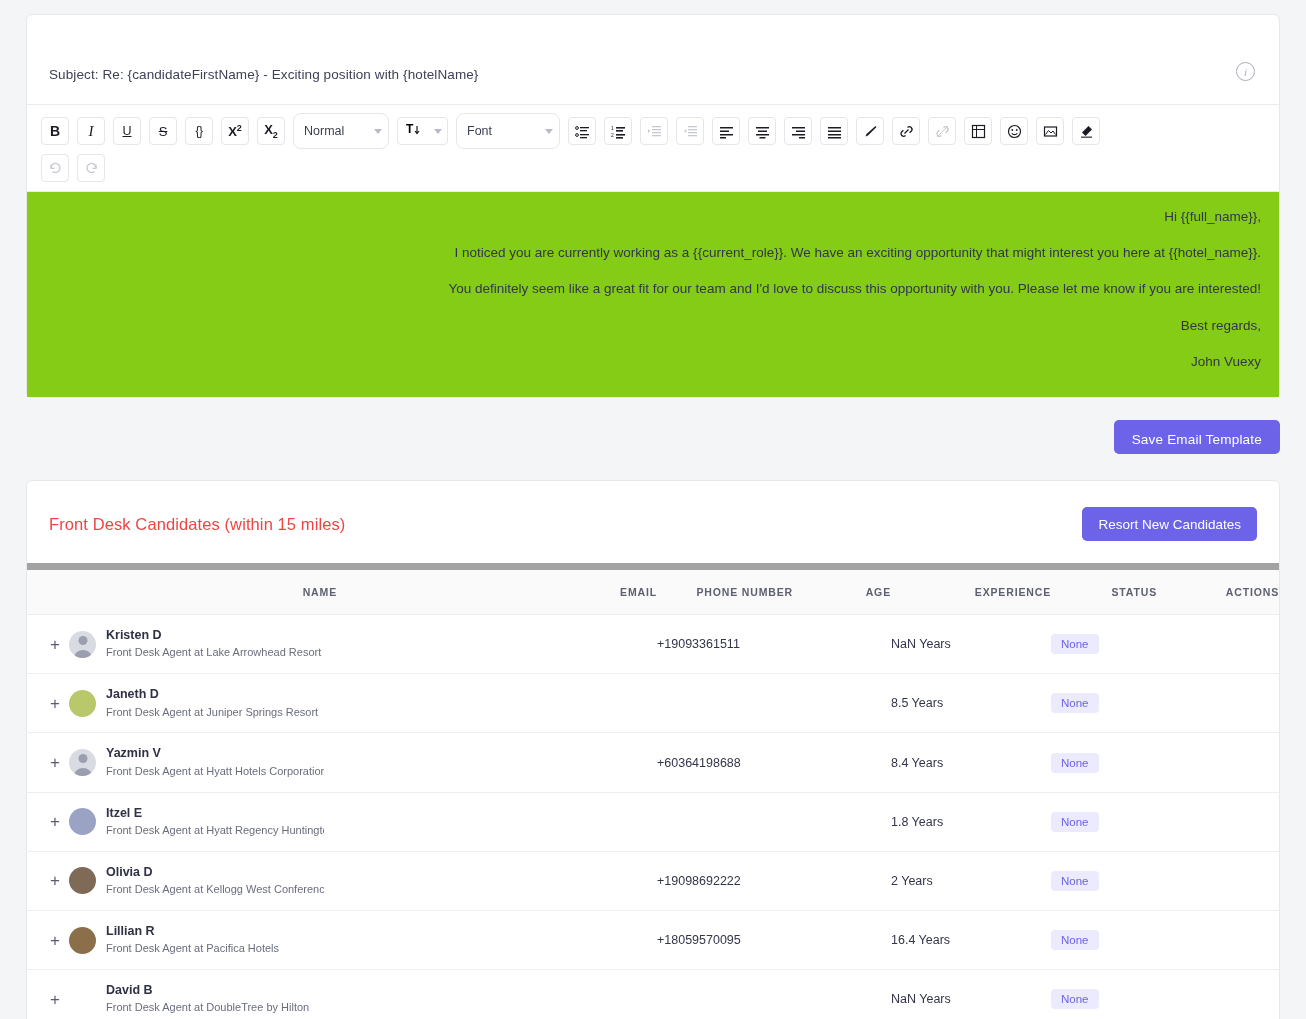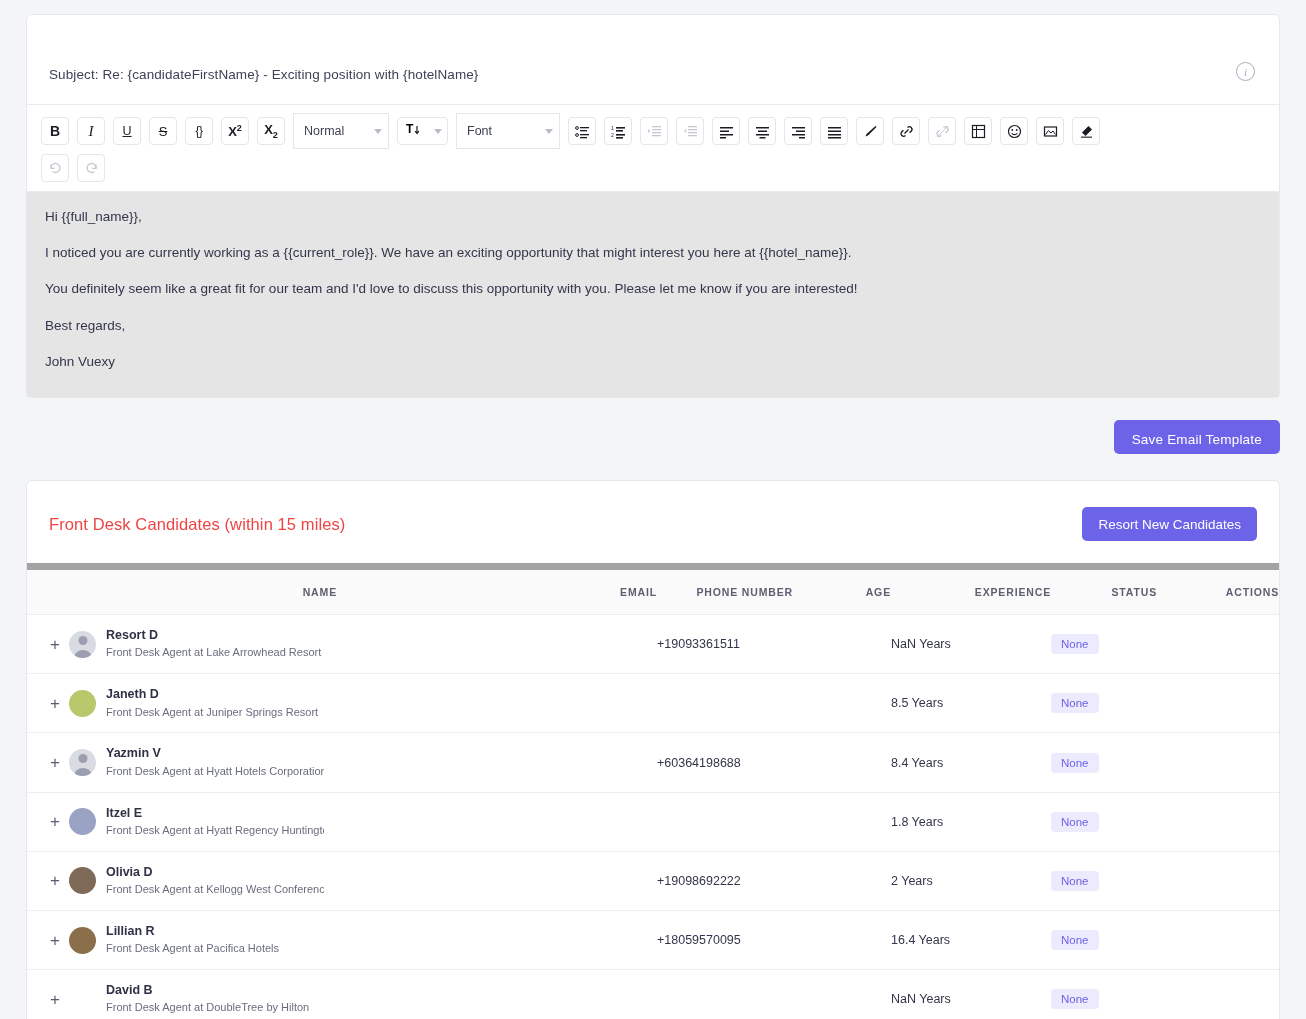--- a/index.html
+++ b/index.html
@@ -58,39 +58,39 @@
   .tb-btn b { font-weight: 700; font-size: 14px; }
   .tb-btn i { font-family: "Liberation Serif", serif; font-size: 15px; }
   .tb-btn u { font-size: 12.5px; }
   .tb-btn s { font-size: 13px; }
   .tb-btn .code { font-size: 12px; letter-spacing: -.5px; }
   .tb-btn .sup { font-size: 13px; font-weight: 700; }
   .tb-btn .sup sup, .tb-btn .sup sub { font-size: 9px; font-weight: 700; }
 
   .tb-select {
     height: 36px; min-width: 96px;
-    border: 1px solid #e4e6ea; border-radius: 0; background: #fff;
+    border: 1px solid #e4e6ea; border-radius: 8px; background: #fff;
     display: flex; align-items: center; justify-content: space-between;
     padding: 0 6px 0 10px; font-size: 12.5px; color: #3c3f51;
     cursor: pointer; flex: none;
   }
   .tb-select.w-font { min-width: 104px; }
   .caret {
     width: 0; height: 0; margin-left: 10px;
     border-left: 4.5px solid transparent; border-right: 4.5px solid transparent;
     border-top: 5px solid #b8bcc7;
   }
   .tb-size {
     height: 28px; border: 1px solid #e4e6ea; border-radius: 4px; background: #fff;
     display: flex; align-items: center; padding: 0 5px 0 8px; gap: 2px;
     cursor: pointer; flex: none;
   }
 
   
-  .editor-body { padding: 16px 18px 26px 18px; background: #e5e5e5; }
+  .editor-body { padding: 16px 18px 26px 18px; background: #84cc16; text-align: right; }
   .editor-body p {
     margin: 0 0 18px 0; font-size: 13.5px; color: #33364a; line-height: 1.35;
   }
   .editor-body p:last-child { margin-bottom: 0; }
 
   
   .save-row { display: flex; justify-content: flex-end; padding: 22px 0 0 0; }
   .btn-primary {
     background: #6c63e8; color: #fff; border: none; border-radius: 5px;
     padding: 12px 18px; height: 34px; font-size: 13.5px; letter-spacing: .2px;
@@ -420,21 +420,21 @@
           <th class="c-actions">ACTIONS</th>
         </tr>
       </thead>
       <tbody id="cand-body">
           <tr>
             <td><button class="expand-btn">+</button></td>
             <td>
               <div class="name-cell">
                 <div class="avatar ph"></div>
                 <div class="name-txt">
-                  <div class="name-main">Resort D</div>
+                  <div class="name-main">Kristen D</div>
                   <div class="name-sub">Front Desk Agent at Lake Arrowhead Resort an</div>
                 </div>
               </div>
             </td>
             <td></td>
             <td>+19093361511</td>
             <td></td>
             <td>NaN Years</td>
             <td><span class="badge">None</span></td>
             <td></td>

